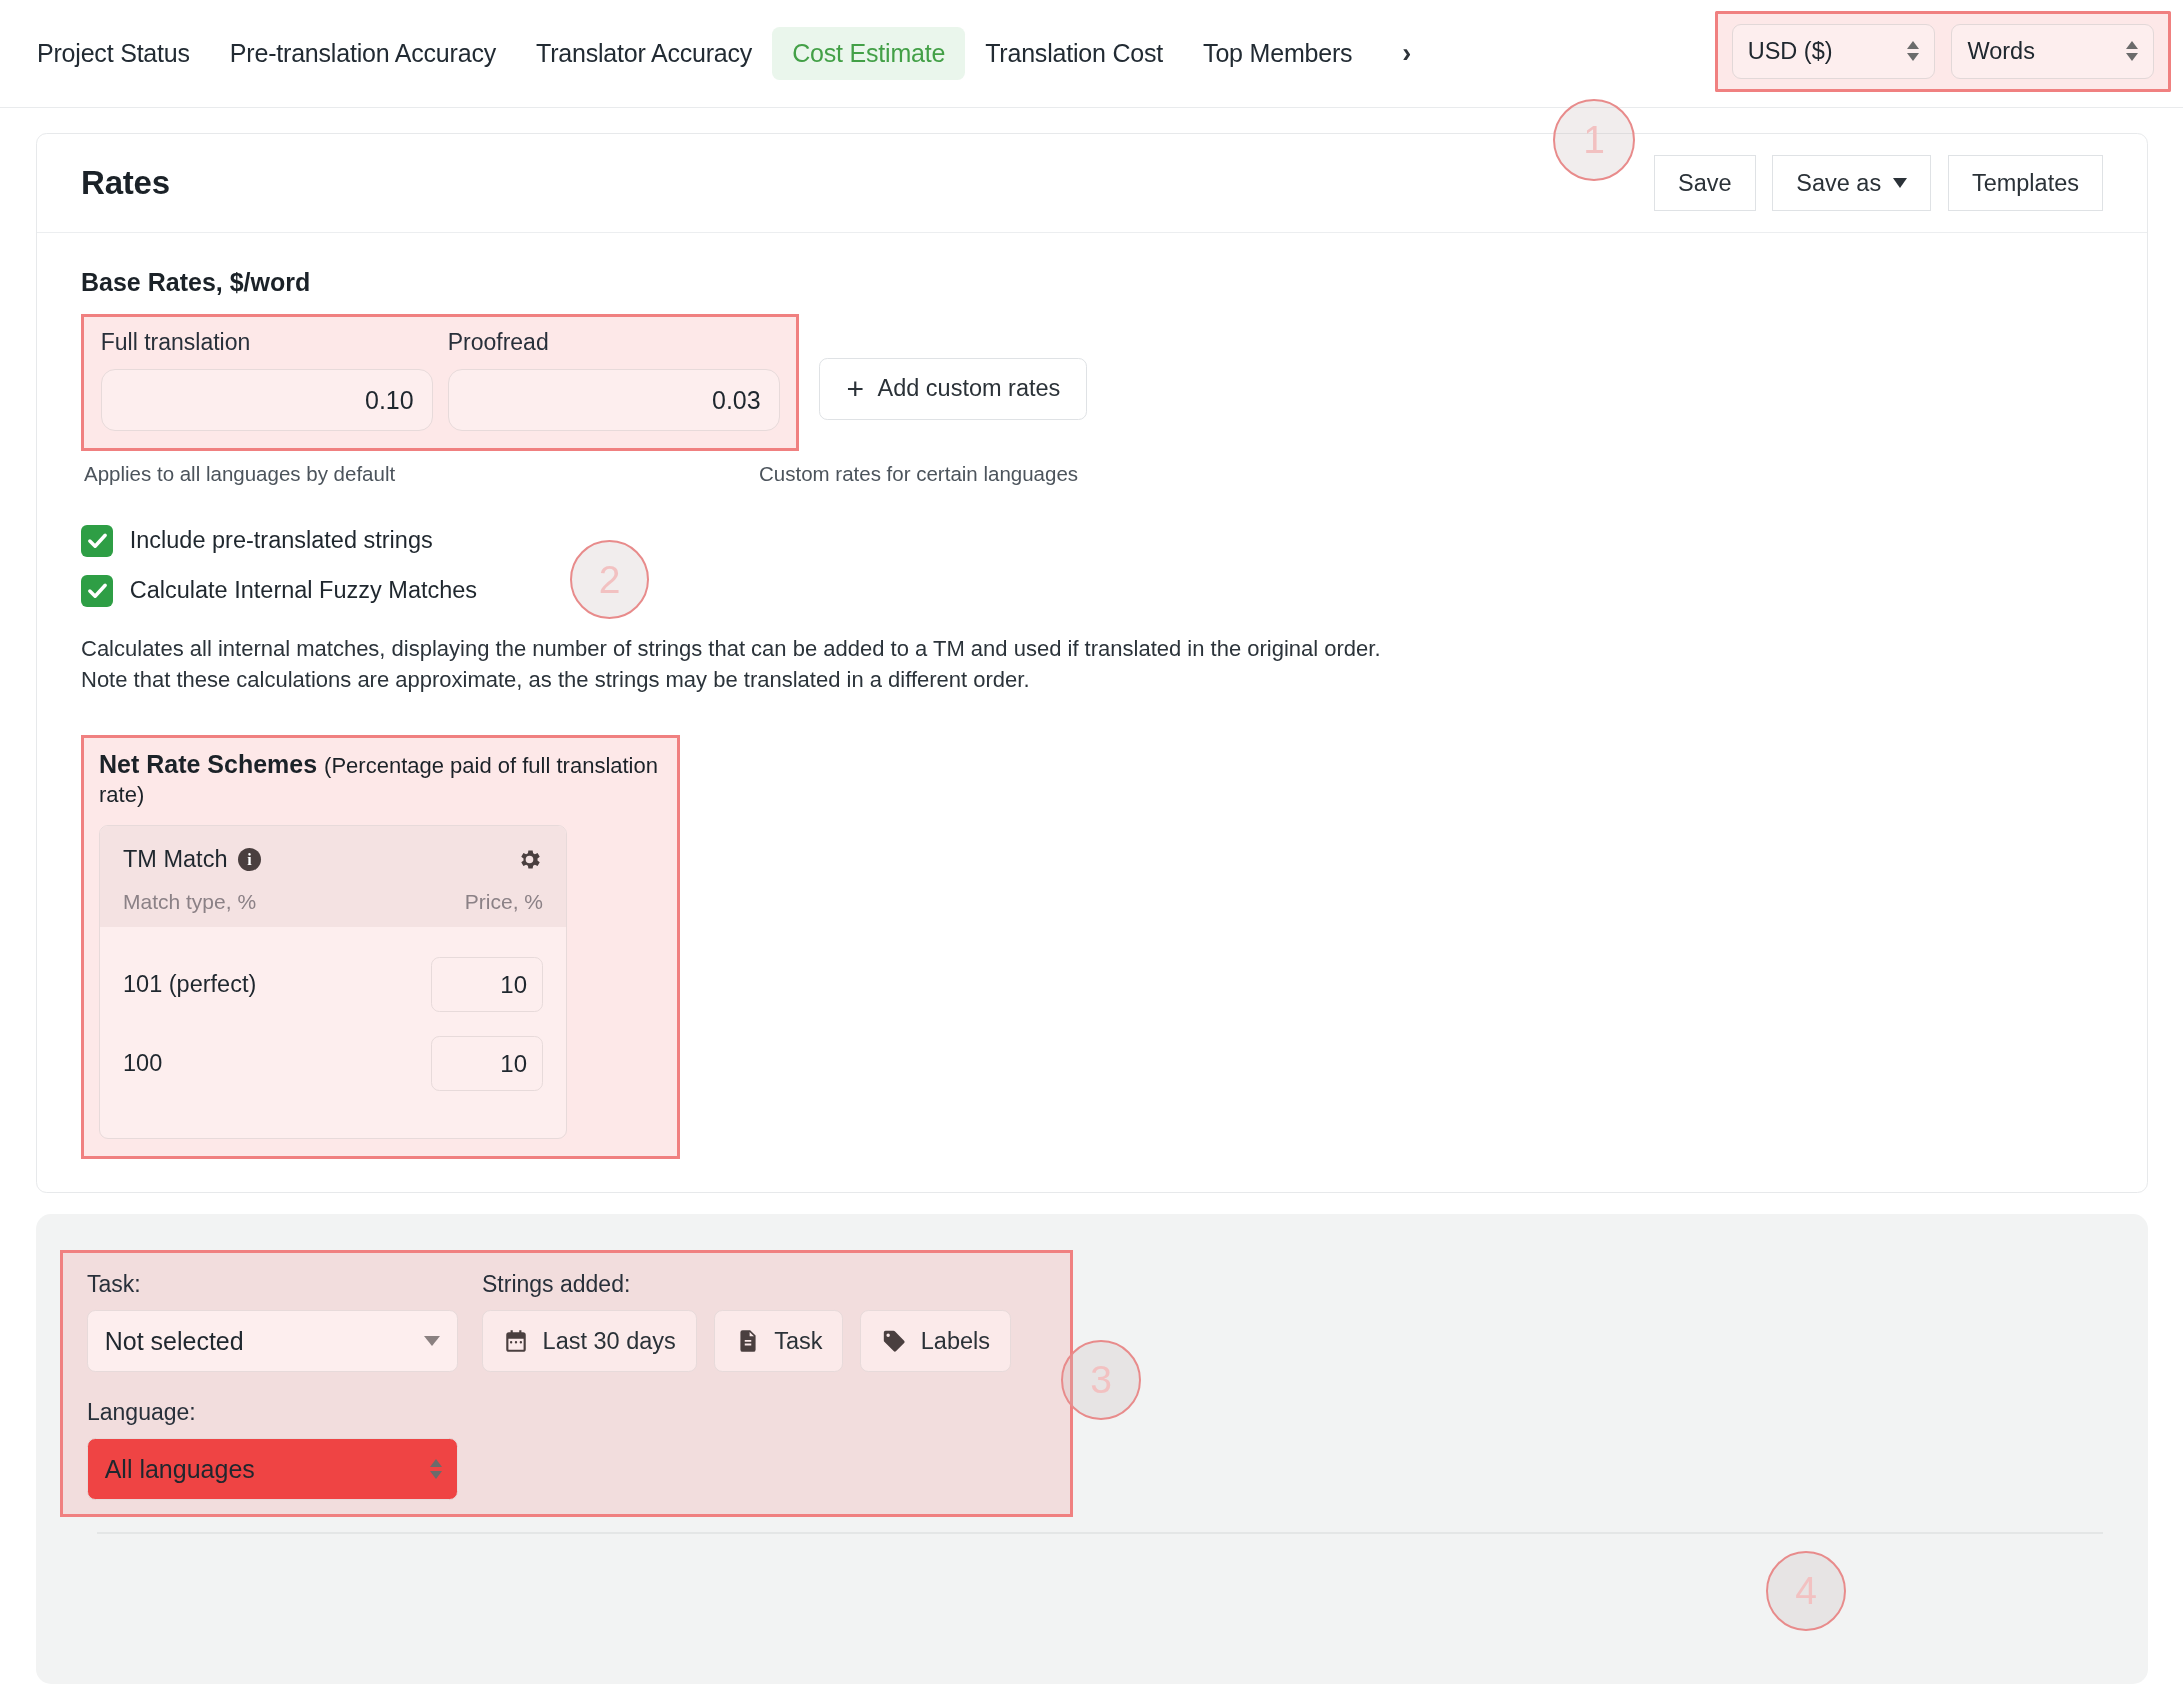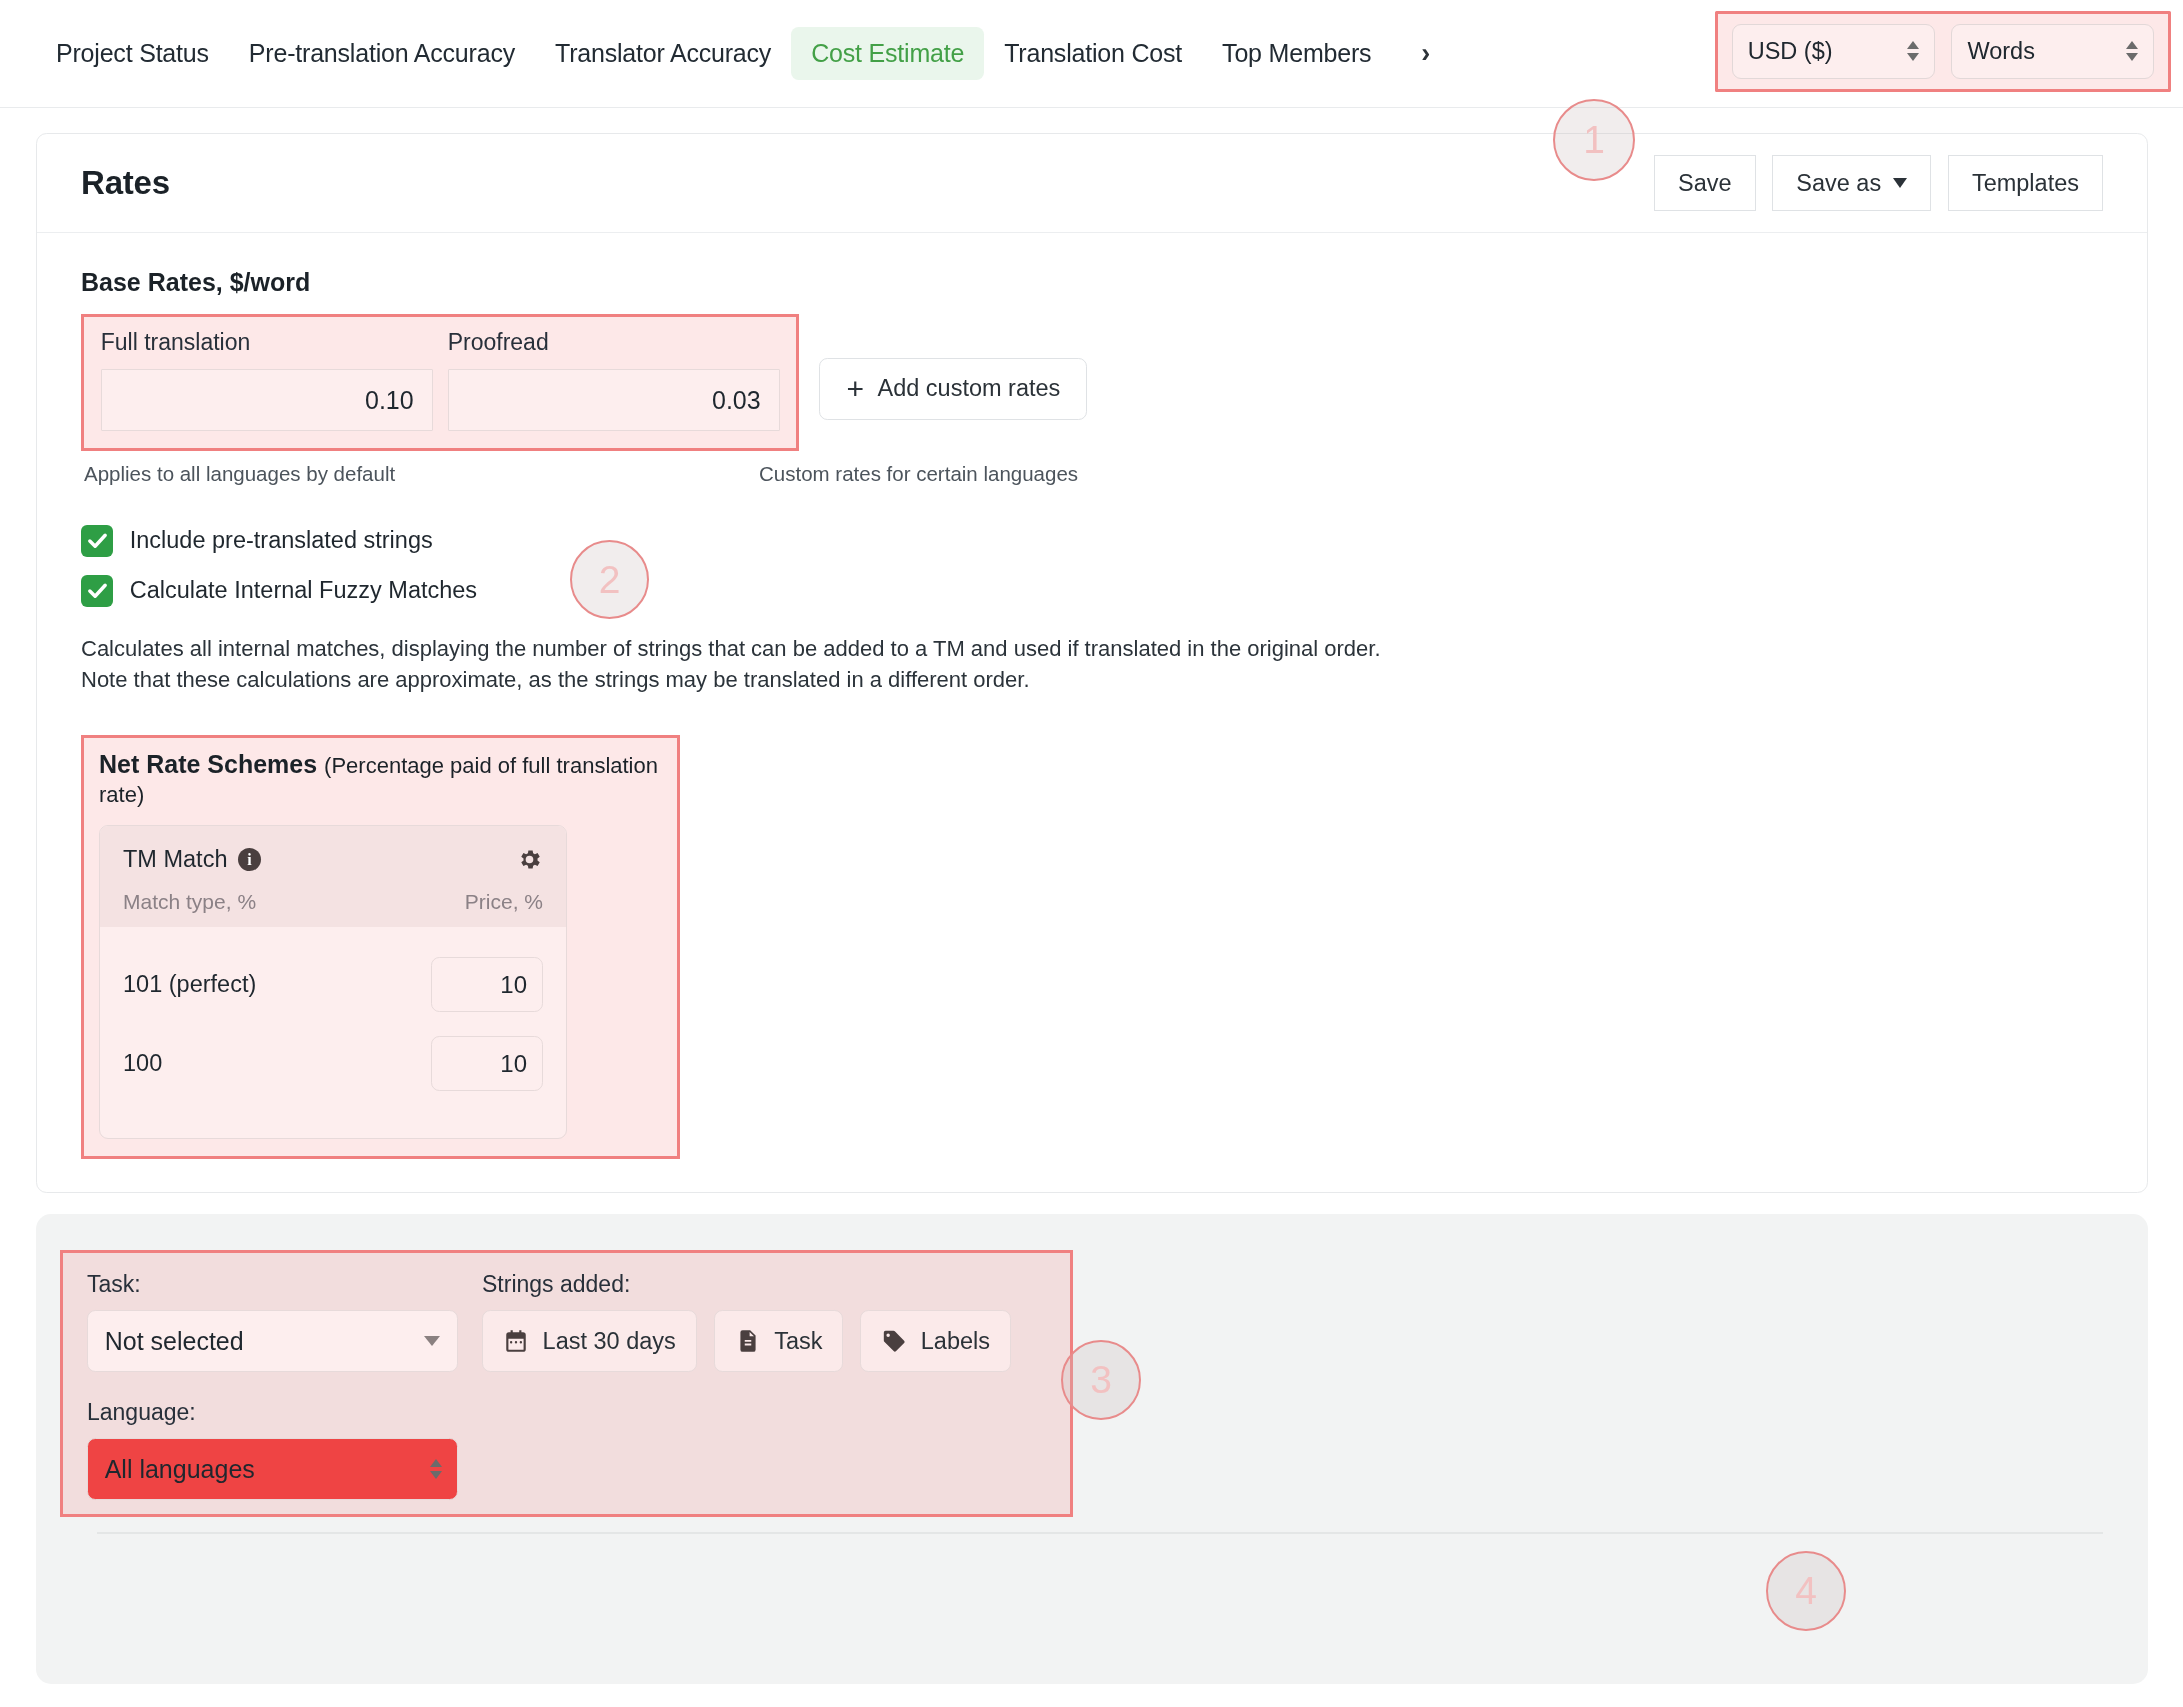--- a/index.html
+++ b/index.html
@@ -11,21 +11,21 @@
     -webkit-font-smoothing: antialiased;
   }
   .page { position: relative; width: 2183px; height: 1707px; overflow: hidden; background:#fff; }
 
   
   .topnav {
     position: absolute; left: 0; top: 0; width: 2183px; height: 108px;
     border-bottom: 1.5px solid #e9ebed;
     display: flex; align-items: center;
   }
-  .tabs { display: flex; align-items: center; gap: 0px; padding-left: 36px; }
+  .tabs { display: flex; align-items: center; gap: 0px; padding-left: 17px; }
   .tab {
     font-size: 25px; color: #222b33; padding: 12px 20px;
     border-radius: 7.6px; white-space: nowrap; letter-spacing: -0.2px;
   }
   .tab.active { color: #43a047; background: #eaf6ec; }
   .navarrow {
     font-size: 27px; color: #2d3339; padding: 0 26px 0 30px; font-weight: 700;
     display:flex; align-items:center; line-height:1;
   }
 
@@ -71,21 +71,21 @@
   .card-body { padding: 35px 44px 0 44px; position: relative; }
 
   .sec-title { font-size: 25px; font-weight: 700; color:#1b2228; margin: 0 0 16.7px 0; }
 
   
   .baserates-wrap { display:flex; align-items:flex-start; }
   .baserates-hl { border: 3.8px solid #f08080; background:#fde8e8; padding: 12px 16.7px 16.7px 16.7px; }
   .rate-cols { display:flex; gap: 15px; }
   .rate-col .rl { font-size: 23px; color:#28303a; margin-bottom: 13.6px; }
   .rate-input {
-    width: 332px; height: 62px; border: 1.5px solid #e7dada; border-radius: 1px;
+    width: 332px; height: 62px; border: 1.5px solid #e7dada; border-radius: 14px;
     background: #fdeeee; display:flex; align-items:center; justify-content:flex-end;
     padding-right: 18px; font-size: 25px; color: #1f272e;
   }
   .addcustom {
     margin-left: 20px; margin-top: 44px;
     border: 1.5px solid #dfe2e5; border-radius: 8.3px; background:#fff; height: 62px;
     padding: 0 26px; display:flex; align-items:center; gap:13.6px; font-size:23.5px; color:#2b3238;
   }
   .plus { font-size: 30px; line-height: 0.8; color:#2b3238; font-weight: 400; }
   .hints { display:flex; margin-top: 10.6px; }

